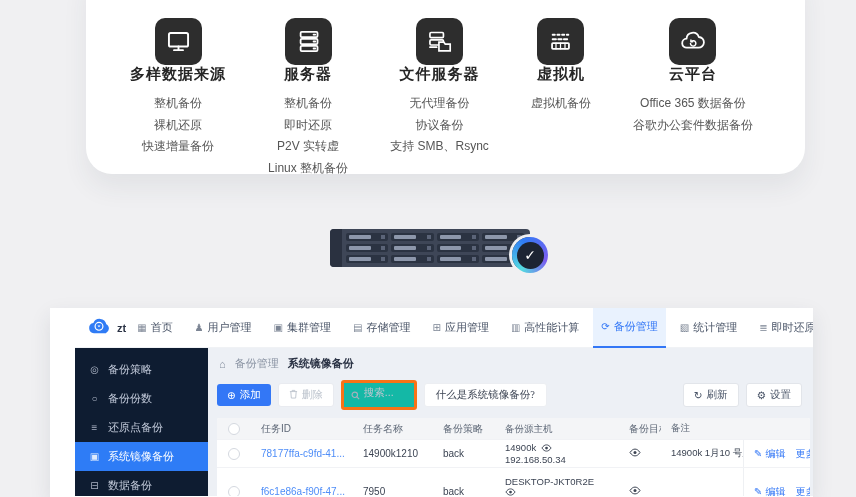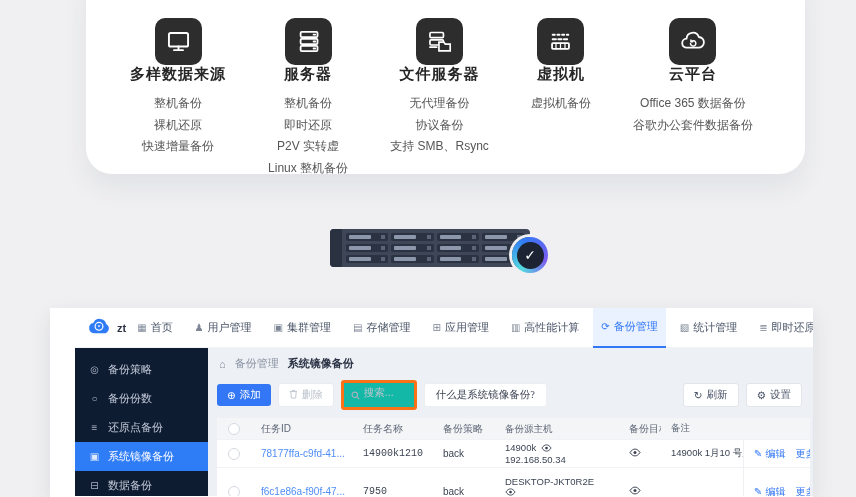--- a/index.html
+++ b/index.html
@@ -77,21 +77,21 @@
 
   .table { background:#fff; border-radius:2px; overflow:hidden; }
   .t-row { display:flex; align-items:center; }
   .t-head { background:#f4f5f7; height:21px; color:#5d6776; font-size:10px; }
   .t-body-row { border-top:1px solid #f1f2f5; font-size:10px; color:#3c4453; }
   .row-1 { height:28px; }
   .row-2 { height:48px; }
   .c { padding:0 4px 0 10px; overflow:hidden; white-space:nowrap; }
   .c-check { width:34px; display:flex; justify-content:center; padding:0; flex-shrink:0; }
   .c-id { width:102px; flex-shrink:0; }
-  .c-name { width:80px; flex-shrink:0;font-family:Liberation Mono, monospace; }
+  .c-name { width:80px; flex-shrink:0; }
   .c-policy { width:62px; flex-shrink:0; }
   .c-host { width:124px; flex-shrink:0; font-size:9.5px; line-height:1.25; }
   .c-target { width:42px; flex-shrink:0; }
   .c-note { width:82px; flex-shrink:0; font-size:9.5px; }
   .c-action { flex:1; border-left:1px solid #eef0f3; align-self:stretch; display:flex;
     align-items:center; gap:10px; }
   .t-head .c-action { border-left:1px solid #eceef1;margin-top:44px; }
   .radio { width:12px; height:12px; border:1px solid #d4d8df; border-radius:50%; background:#fff; }
   .link { color:#4e8df8; cursor:pointer; }
   .host-line { display:flex; align-items:center; gap:5px; }

